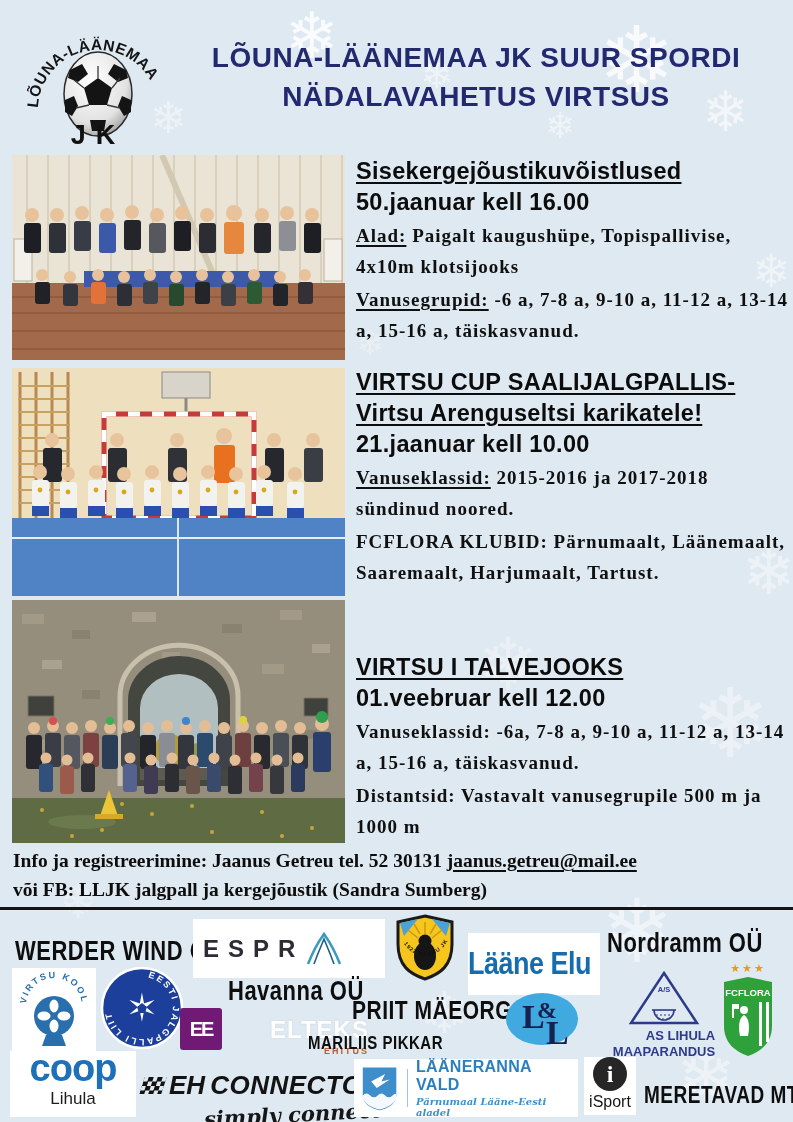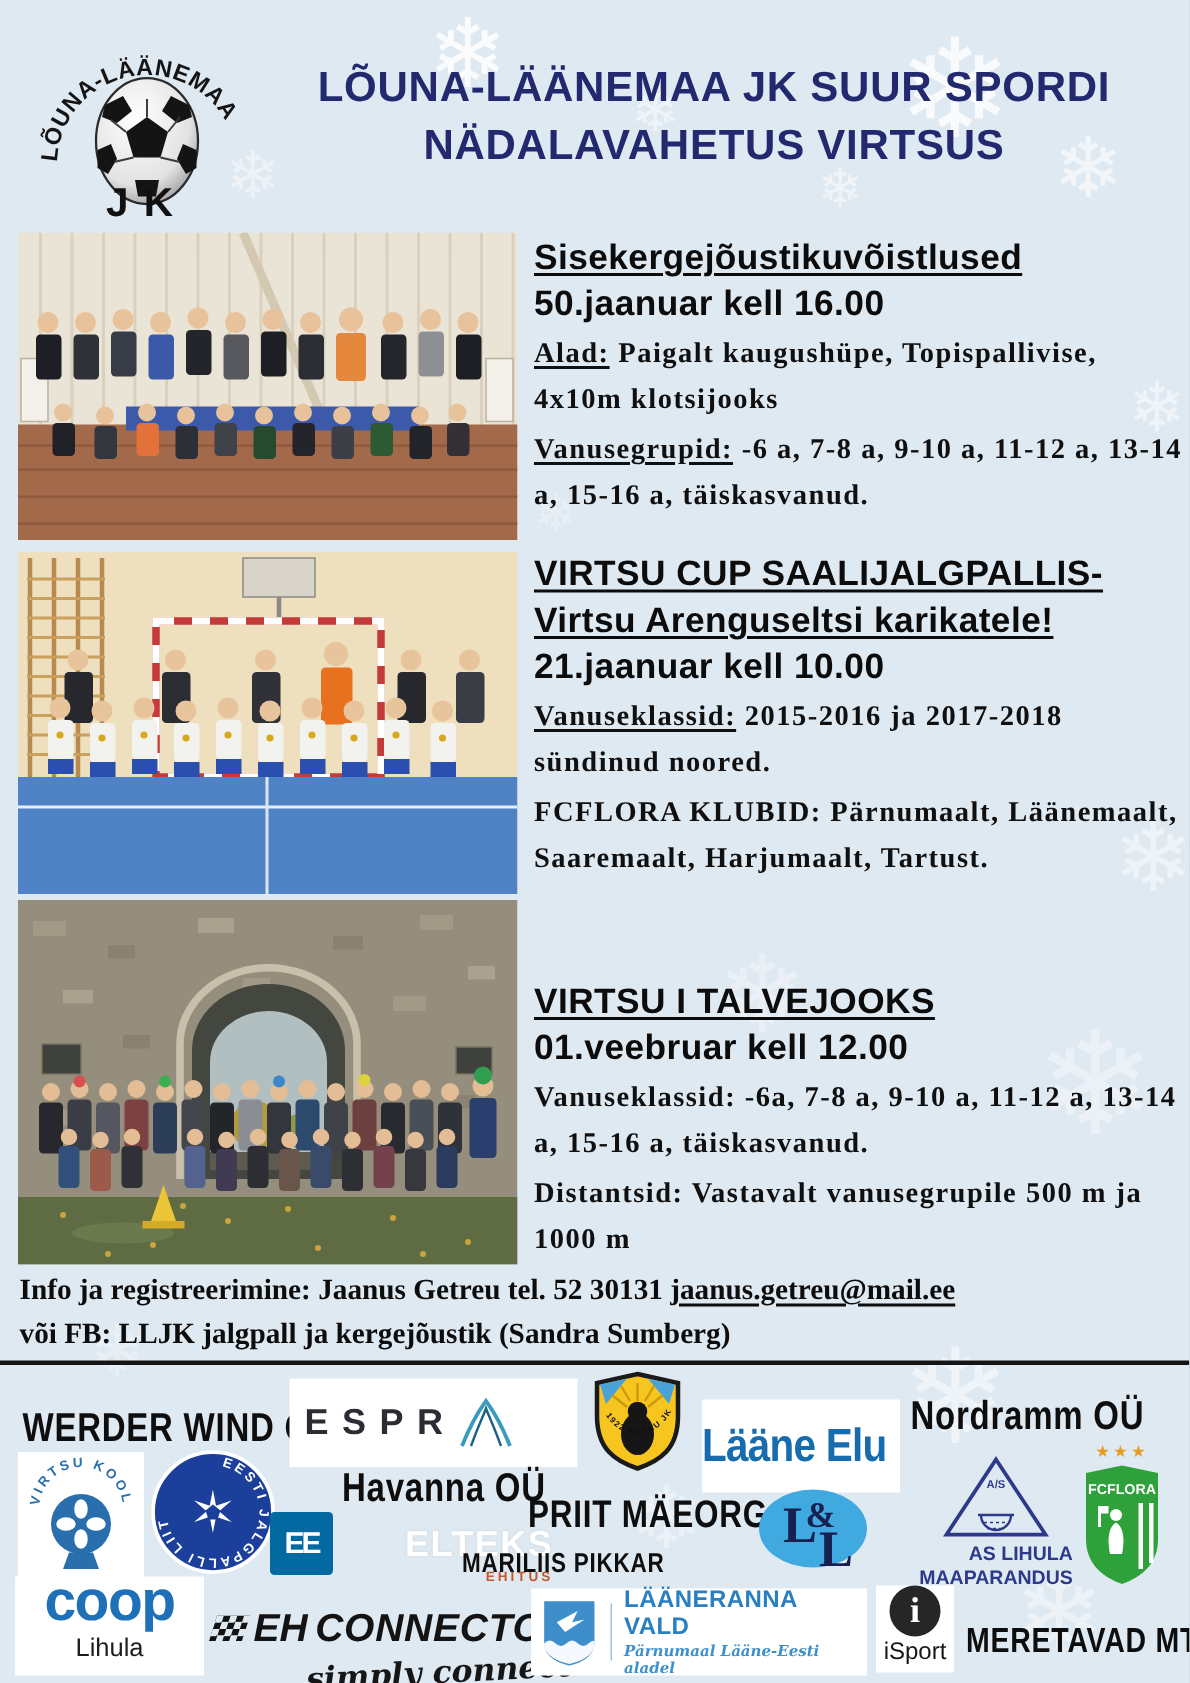--- a/index.html
+++ b/index.html
@@ -19,21 +19,21 @@
   .email{color:#0d0d0d;cursor:pointer;}
   .divider{position:absolute;left:0;top:907px;width:793px;height:3px;background:#151515;}
   
   .sp{position:absolute;z-index:1;}
   .box{background:#ffffff;display:flex;align-items:center;}
   .cond{font-weight:800;color:#0e0e0e;letter-spacing:.5px;transform:scaleY(1.22);transform-origin:left top;white-space:nowrap;}
   .t22{font-size:22px;} .t21{font-size:21px;} .t19{font-size:19px;} .t15{font-size:15px;}
   .espra-l{font:600 24px "Liberation Sans",sans-serif;color:#2c2c34;letter-spacing:9px;margin-left:10px;}
   .laane-txt{font-weight:800;font-size:27px;color:#176cae;letter-spacing:-.5px;transform:scaleY(1.15);}
   .elteks{display:flex;align-items:flex-start;gap:4px;}
-  .elteks-sq{width:42px;height:42px;background:#0369a1;border-radius:3px;display:flex;align-items:center;justify-content:center;
+  .elteks-sq{width:42px;height:42px;background:#701a75;border-radius:3px;display:flex;align-items:center;justify-content:center;
              font:800 20px "Liberation Sans",sans-serif;color:#fff;letter-spacing:-2px;}
   .elteks-name{font:800 24px "Liberation Sans",sans-serif;color:#ffffff;text-shadow:0 0 2px #c9d4dc;letter-spacing:1px;margin-top:8px;margin-left:44px;}
   .elteks-sub{font:700 9px "Liberation Sans",sans-serif;color:#c2592c;letter-spacing:2px;text-align:right;margin-top:2px;}
   .coop-name{font:800 38px/34px "Liberation Sans",sans-serif;color:#1e70b8;letter-spacing:-1px;}
   .coop-city{font:400 17px "Liberation Sans",sans-serif;color:#1c1c1c;margin-top:4px;}
   .ehc{display:flex;flex-direction:column;align-items:flex-end;}
   .ehc-row{display:flex;align-items:center;gap:5px;justify-content:flex-end;}
   .checker{width:22px;height:17px;background:repeating-conic-gradient(#131313 0 25%,transparent 0 50%) 0 0/9px 9px;transform:skewX(-18deg);}
   .ehc-p1{font:italic 900 26px "Liberation Sans",sans-serif;color:#131313;}
   .ehc-p2{font:italic 600 26px "Liberation Sans",sans-serif;color:#131313;letter-spacing:.5px;}

